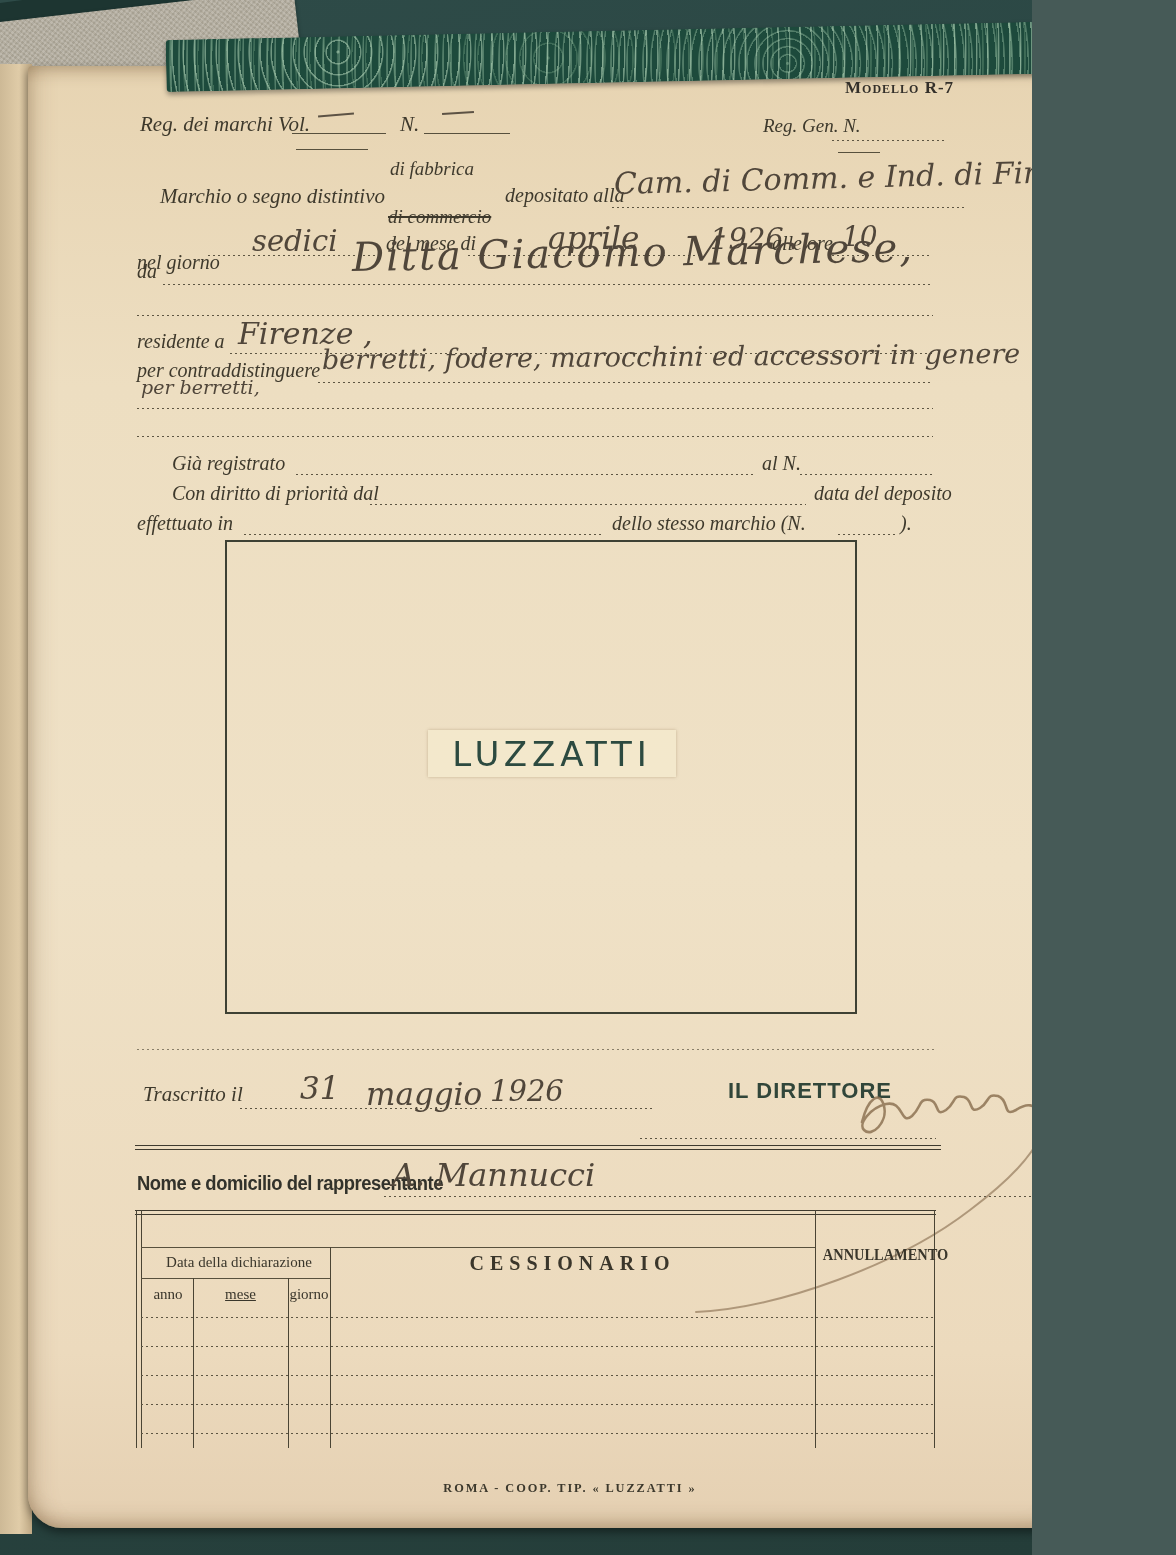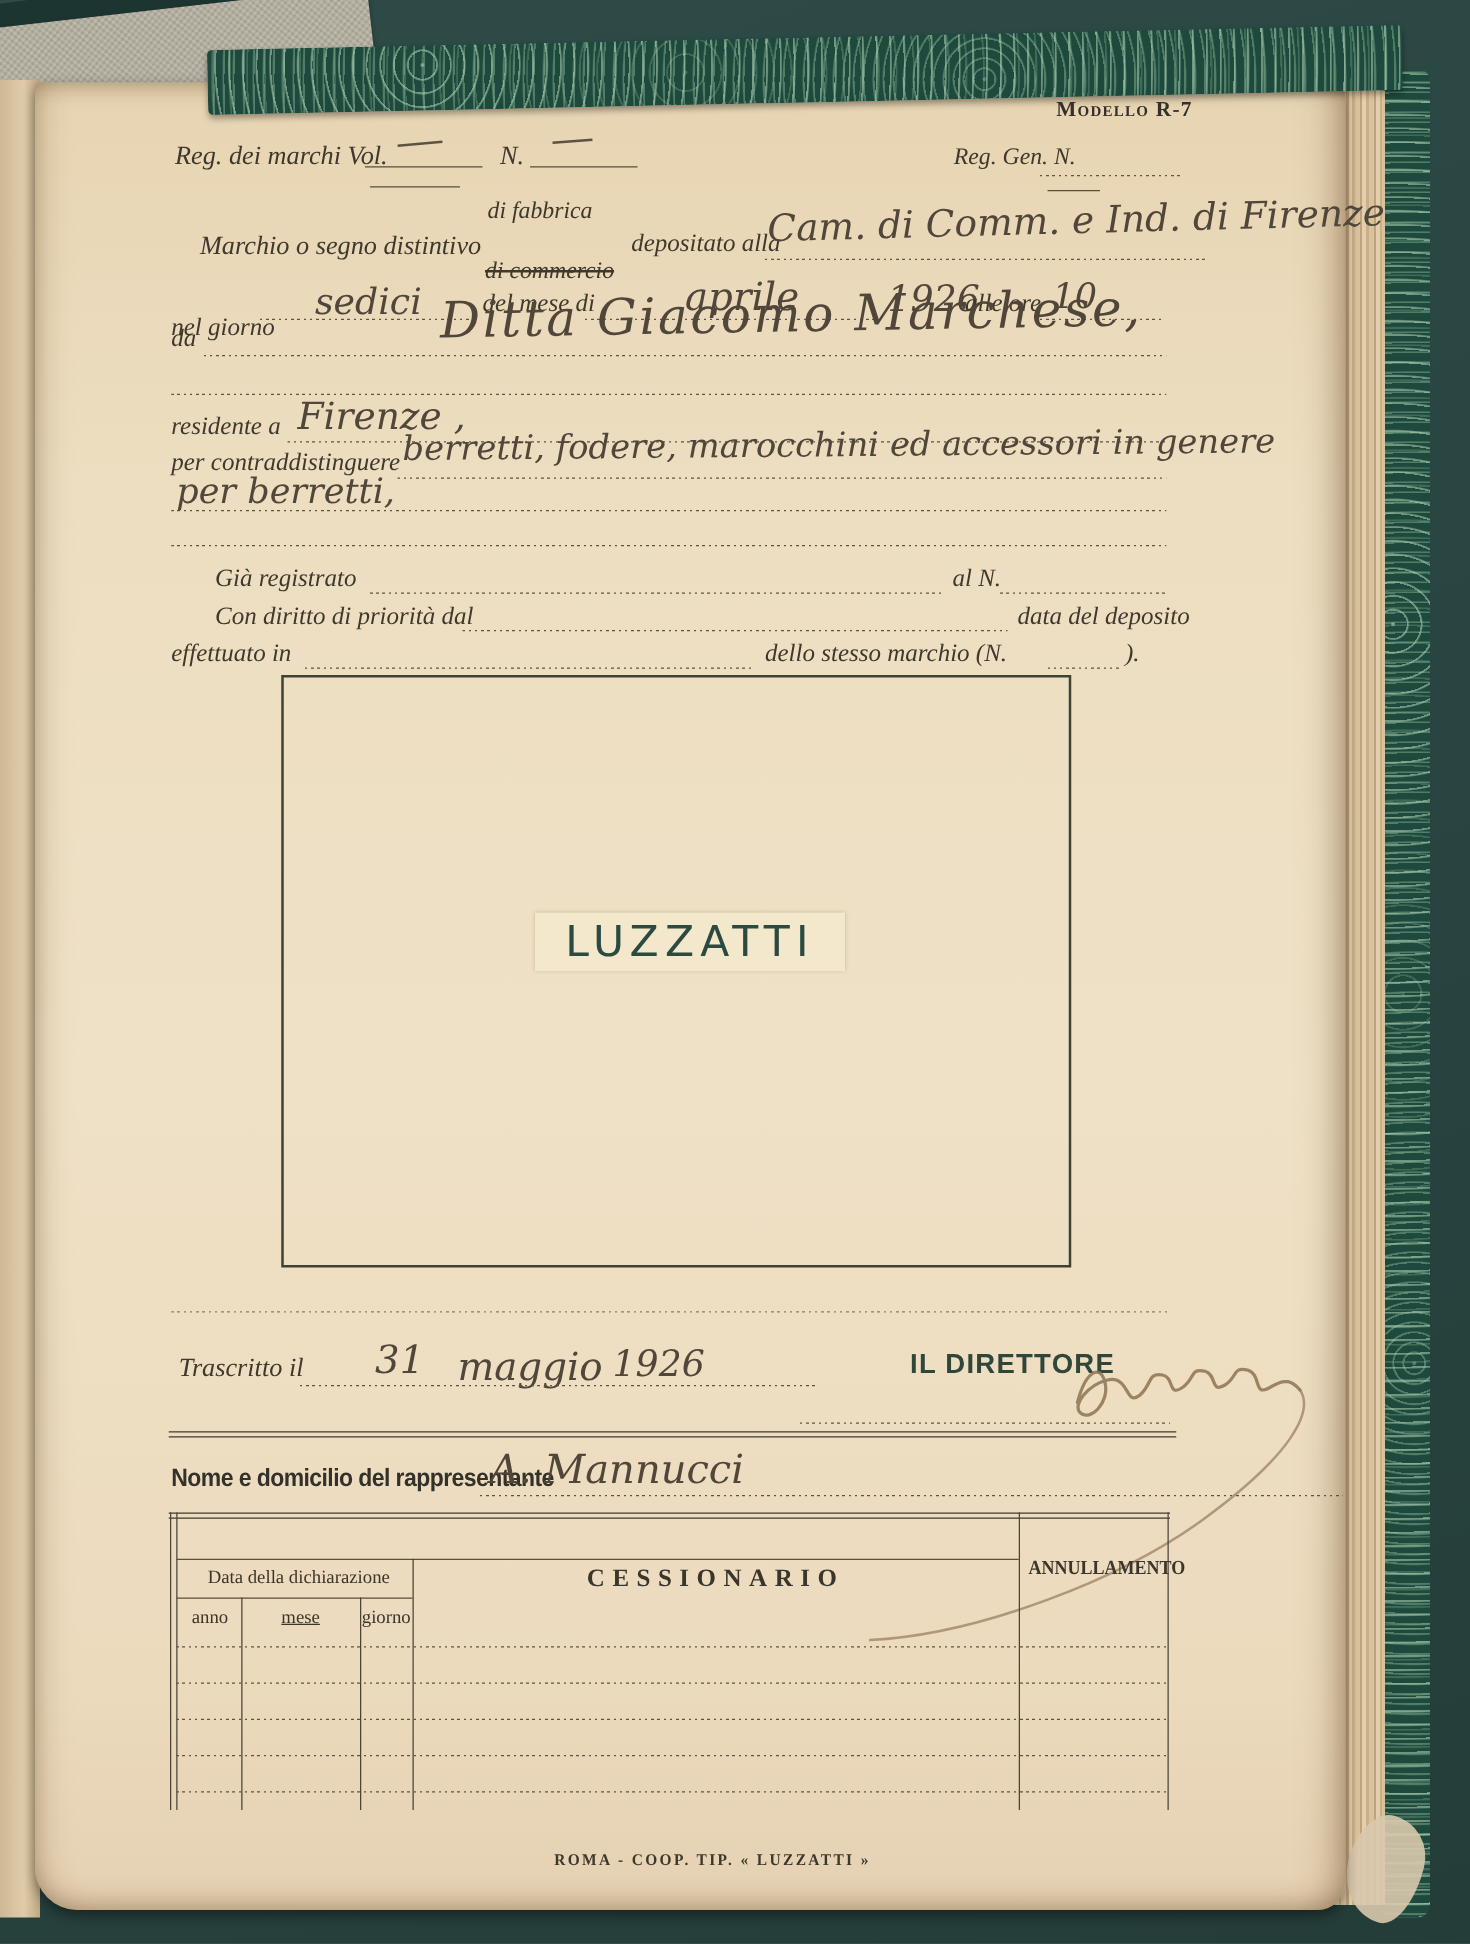--- a/index.html
+++ b/index.html
@@ -1,16 +1,16 @@
 <!DOCTYPE html>
 <html><head>
 <meta charset="utf-8">
 <style>
   html,body{margin:0;padding:0;background:#20383496;}
-  #screen{position:relative;width:1176px;height:1555px;overflow:hidden;
+  #screen{position:relative;width:1032px;height:1555px;overflow:hidden;
     background:linear-gradient(160deg,#2e4b48 0%,#2a4643 40%,#243d39 100%);
     font-family:"Liberation Serif",serif;}
   #screen *{box-sizing:border-box;}
   .abs{position:absolute;}
 
   
   .dark-corner{left:-20px;top:-12px;width:270px;height:38px;background:#1d3531;transform:rotate(-7.5deg);}
   .cloth{left:-12px;top:6px;width:310px;height:66px;background:#b4aea0;
     background-image:repeating-linear-gradient(45deg,rgba(255,255,255,.14) 0 2px,transparent 2px 4px),
                      repeating-linear-gradient(-45deg,rgba(90,85,70,.15) 0 2px,transparent 2px 4px);
@@ -124,21 +124,21 @@
   <div class="hw" style="left:352px;top:234px;font-size:40px;letter-spacing:2px;transform:rotate(-1deg);">Ditta Giacomo Marchese,</div>
   <div class="dl" style="left:137px;top:314px;width:796px;"></div>
 
   <div class="it" style="left:137px;top:330px;">residente a</div>
   <div class="hw" style="left:238px;top:316px;font-size:30px;">Firenze ,</div>
   <div class="dl" style="left:230px;top:352px;width:703px;"></div>
 
   <div class="it" style="left:137px;top:359px;">per contraddistinguere</div>
   <div class="hw" style="left:322px;top:344px;font-size:27px;transform:rotate(-0.5deg);">berretti, fodere, marocchini ed accessori in genere</div>
   <div class="dl" style="left:318px;top:381px;width:615px;"></div>
-  <div class="hw" style="left:141px;top:376px;font-size:28px;">per berretti,</div>
+  <div class="hw" style="left:141px;top:376px;font-size:19px;">per berretti,</div>
   <div class="dl" style="left:137px;top:407px;width:796px;"></div>
   <div class="dl" style="left:137px;top:435px;width:796px;"></div>
 
   <div class="it" style="left:172px;top:452px;">Già registrato</div>
   <div class="dl" style="left:296px;top:473px;width:458px;"></div>
   <div class="it" style="left:762px;top:452px;">al N.</div>
   <div class="dl" style="left:800px;top:473px;width:133px;"></div>
   <div class="it" style="left:172px;top:482px;">Con diritto di priorità dal</div>
   <div class="dl" style="left:370px;top:503px;width:436px;"></div>
   <div class="it" style="left:814px;top:482px;">data del deposito</div>

